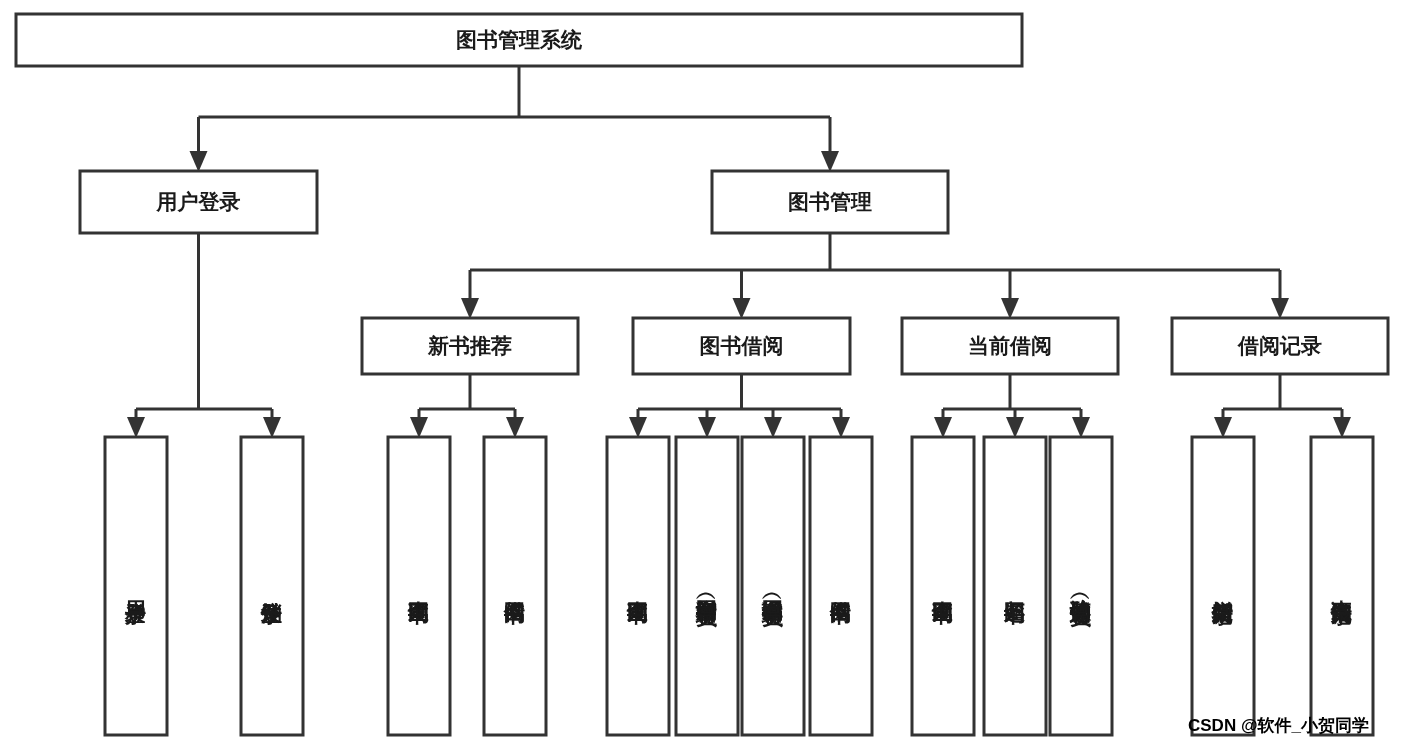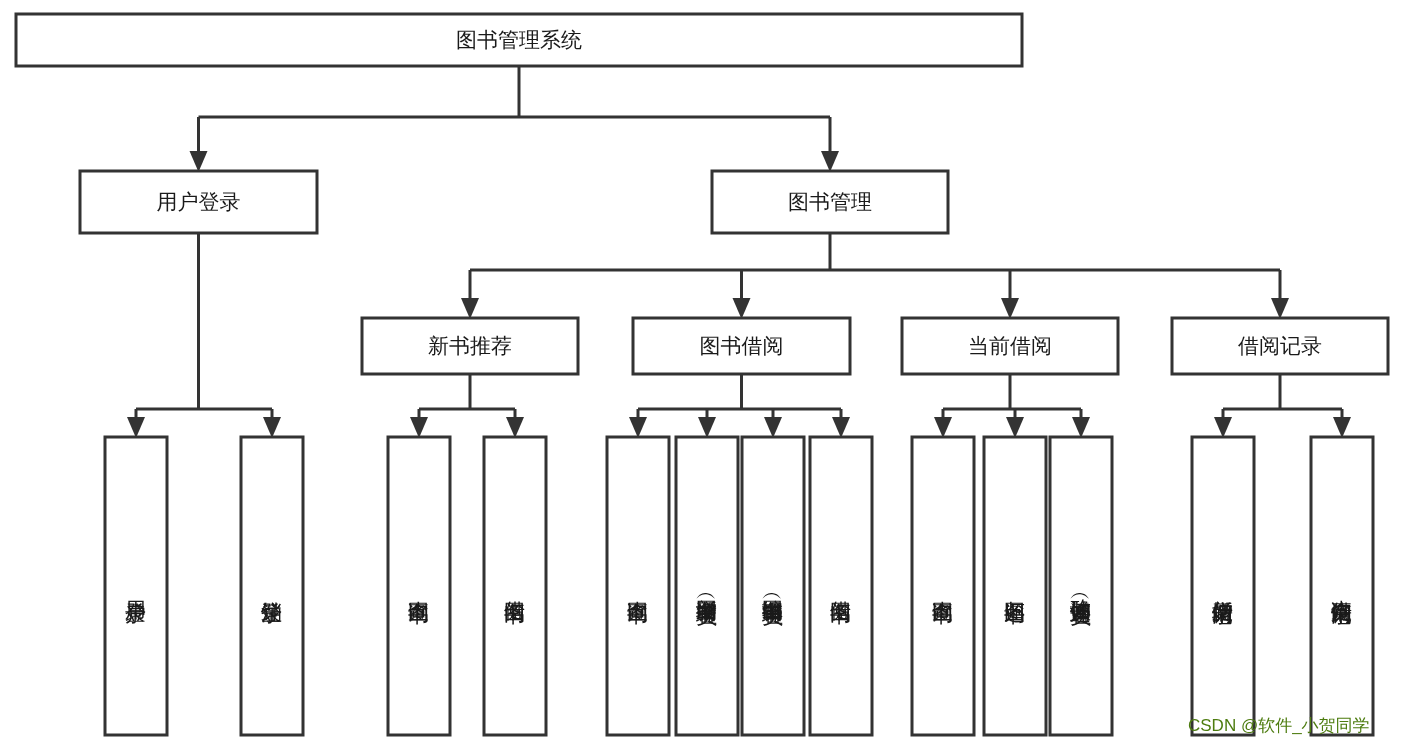--- a/index.html
+++ b/index.html
@@ -11,20 +11,21 @@
     width: 1405px;
     height: 747px;
     font-family: "Liberation Sans", "DejaVu Sans", sans-serif;
     overflow: hidden;
     position: relative;
   }
   #diagram-root {
     position: relative;
     width: 1405px;
     height: 747px;
+    font-weight: bold;
   }
   svg.diagram-svg {
     position: absolute;
     top: 0;
     left: 0;
     width: 1405px;
     height: 747px;
     display: block;
   }
   .node-box {
@@ -60,21 +61,21 @@
     display: flex;
     align-items: center;
     justify-content: center;
     white-space: nowrap;
     pointer-events: none;
   }
   .watermark {
     position: absolute;
     font-family: "Liberation Sans", "DejaVu Sans", sans-serif;
     font-size: 17px;
-    color: #4d7c0f;
+    color: #000000;
     white-space: nowrap;
     left: 1188px;
     top: 714px;
   }
 </style>
 </head>
 <body>
 
 <div id="diagram-root">
   <svg class="diagram-svg" viewBox="0 0 1405 747">

